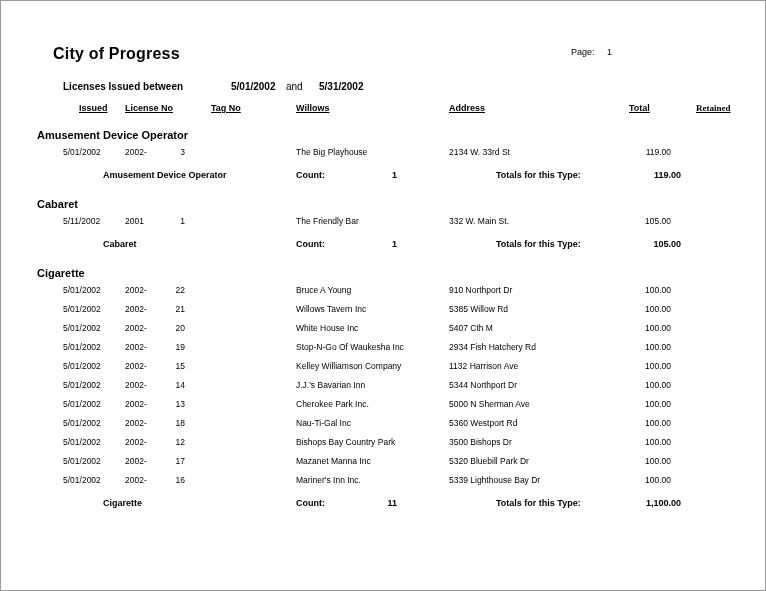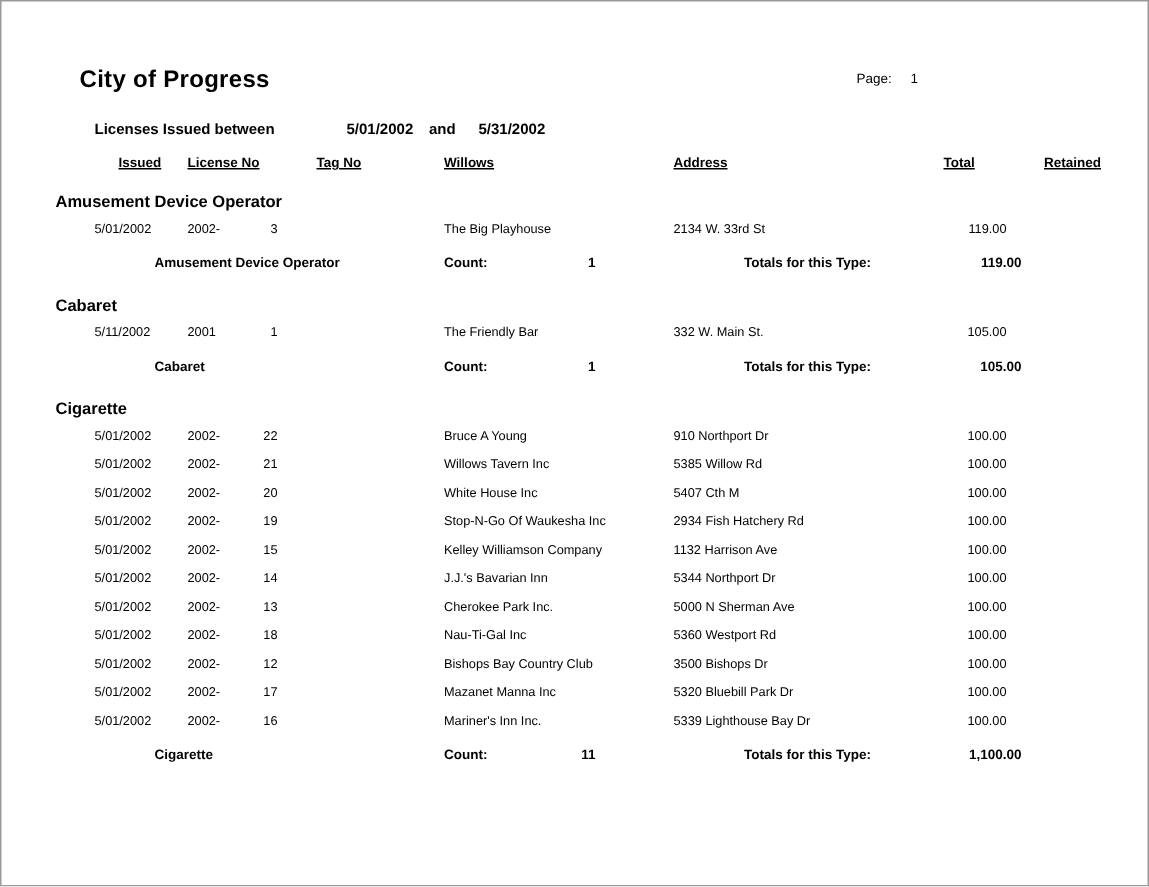--- a/index.html
+++ b/index.html
@@ -73,21 +73,21 @@
   .subtitle-d1 {
     position: absolute;
     left: 190px;
     top: 2px;
     font-weight: bold;
   }
   .subtitle-and {
     position: absolute;
     left: 245px;
     top: 2px;
-    font-weight: bold;
+    font-weight: normal;
   }
   .subtitle-d2 {
     position: absolute;
     left: 278px;
     top: 2px;
     font-weight: bold;
   }
 
   .col-head {
     position: relative;
@@ -100,21 +100,21 @@
     top: 0;
     text-decoration: underline;
     text-align: right;
   }
   .c-issued   { left: 38px; }
   .c-license  { left: 84px; }
   .c-tag      { left: 170px; }
   .c-customer { left: 255px; }
   .c-address  { left: 408px; }
   .c-total    { left: 588px; }
-  .c-retained { left: 655px; }
+  .c-retained { left: 655px; font-family: Liberation Serif, serif; }
 
   .group {
     position: relative;
   }
   .group-title {
     font-size: 11px;
     font-weight: bold;
     padding: 6px 0 4px 0;
     margin-left: -4px;
   }
@@ -308,21 +308,21 @@
             <span class="r-customer">Nau-Ti-Gal Inc</span>
             <span class="r-address">5360 Westport Rd</span>
             <span class="r-total">100.00</span>
             <span class="r-retained"></span>
           </div>
           <div class="row">
             <span class="r-issued">5/01/2002</span>
             <span class="r-licyear">2002-</span>
             <span class="r-licno">12</span>
             <span class="r-tag"></span>
-            <span class="r-customer">Bishops Bay Country Club</span>
+            <span class="r-customer">Bishops Bay Country Park</span>
             <span class="r-address">3500 Bishops Dr</span>
             <span class="r-total">100.00</span>
             <span class="r-retained"></span>
           </div>
           <div class="row">
             <span class="r-issued">5/01/2002</span>
             <span class="r-licyear">2002-</span>
             <span class="r-licno">17</span>
             <span class="r-tag"></span>
             <span class="r-customer">Mazanet Manna Inc</span>

